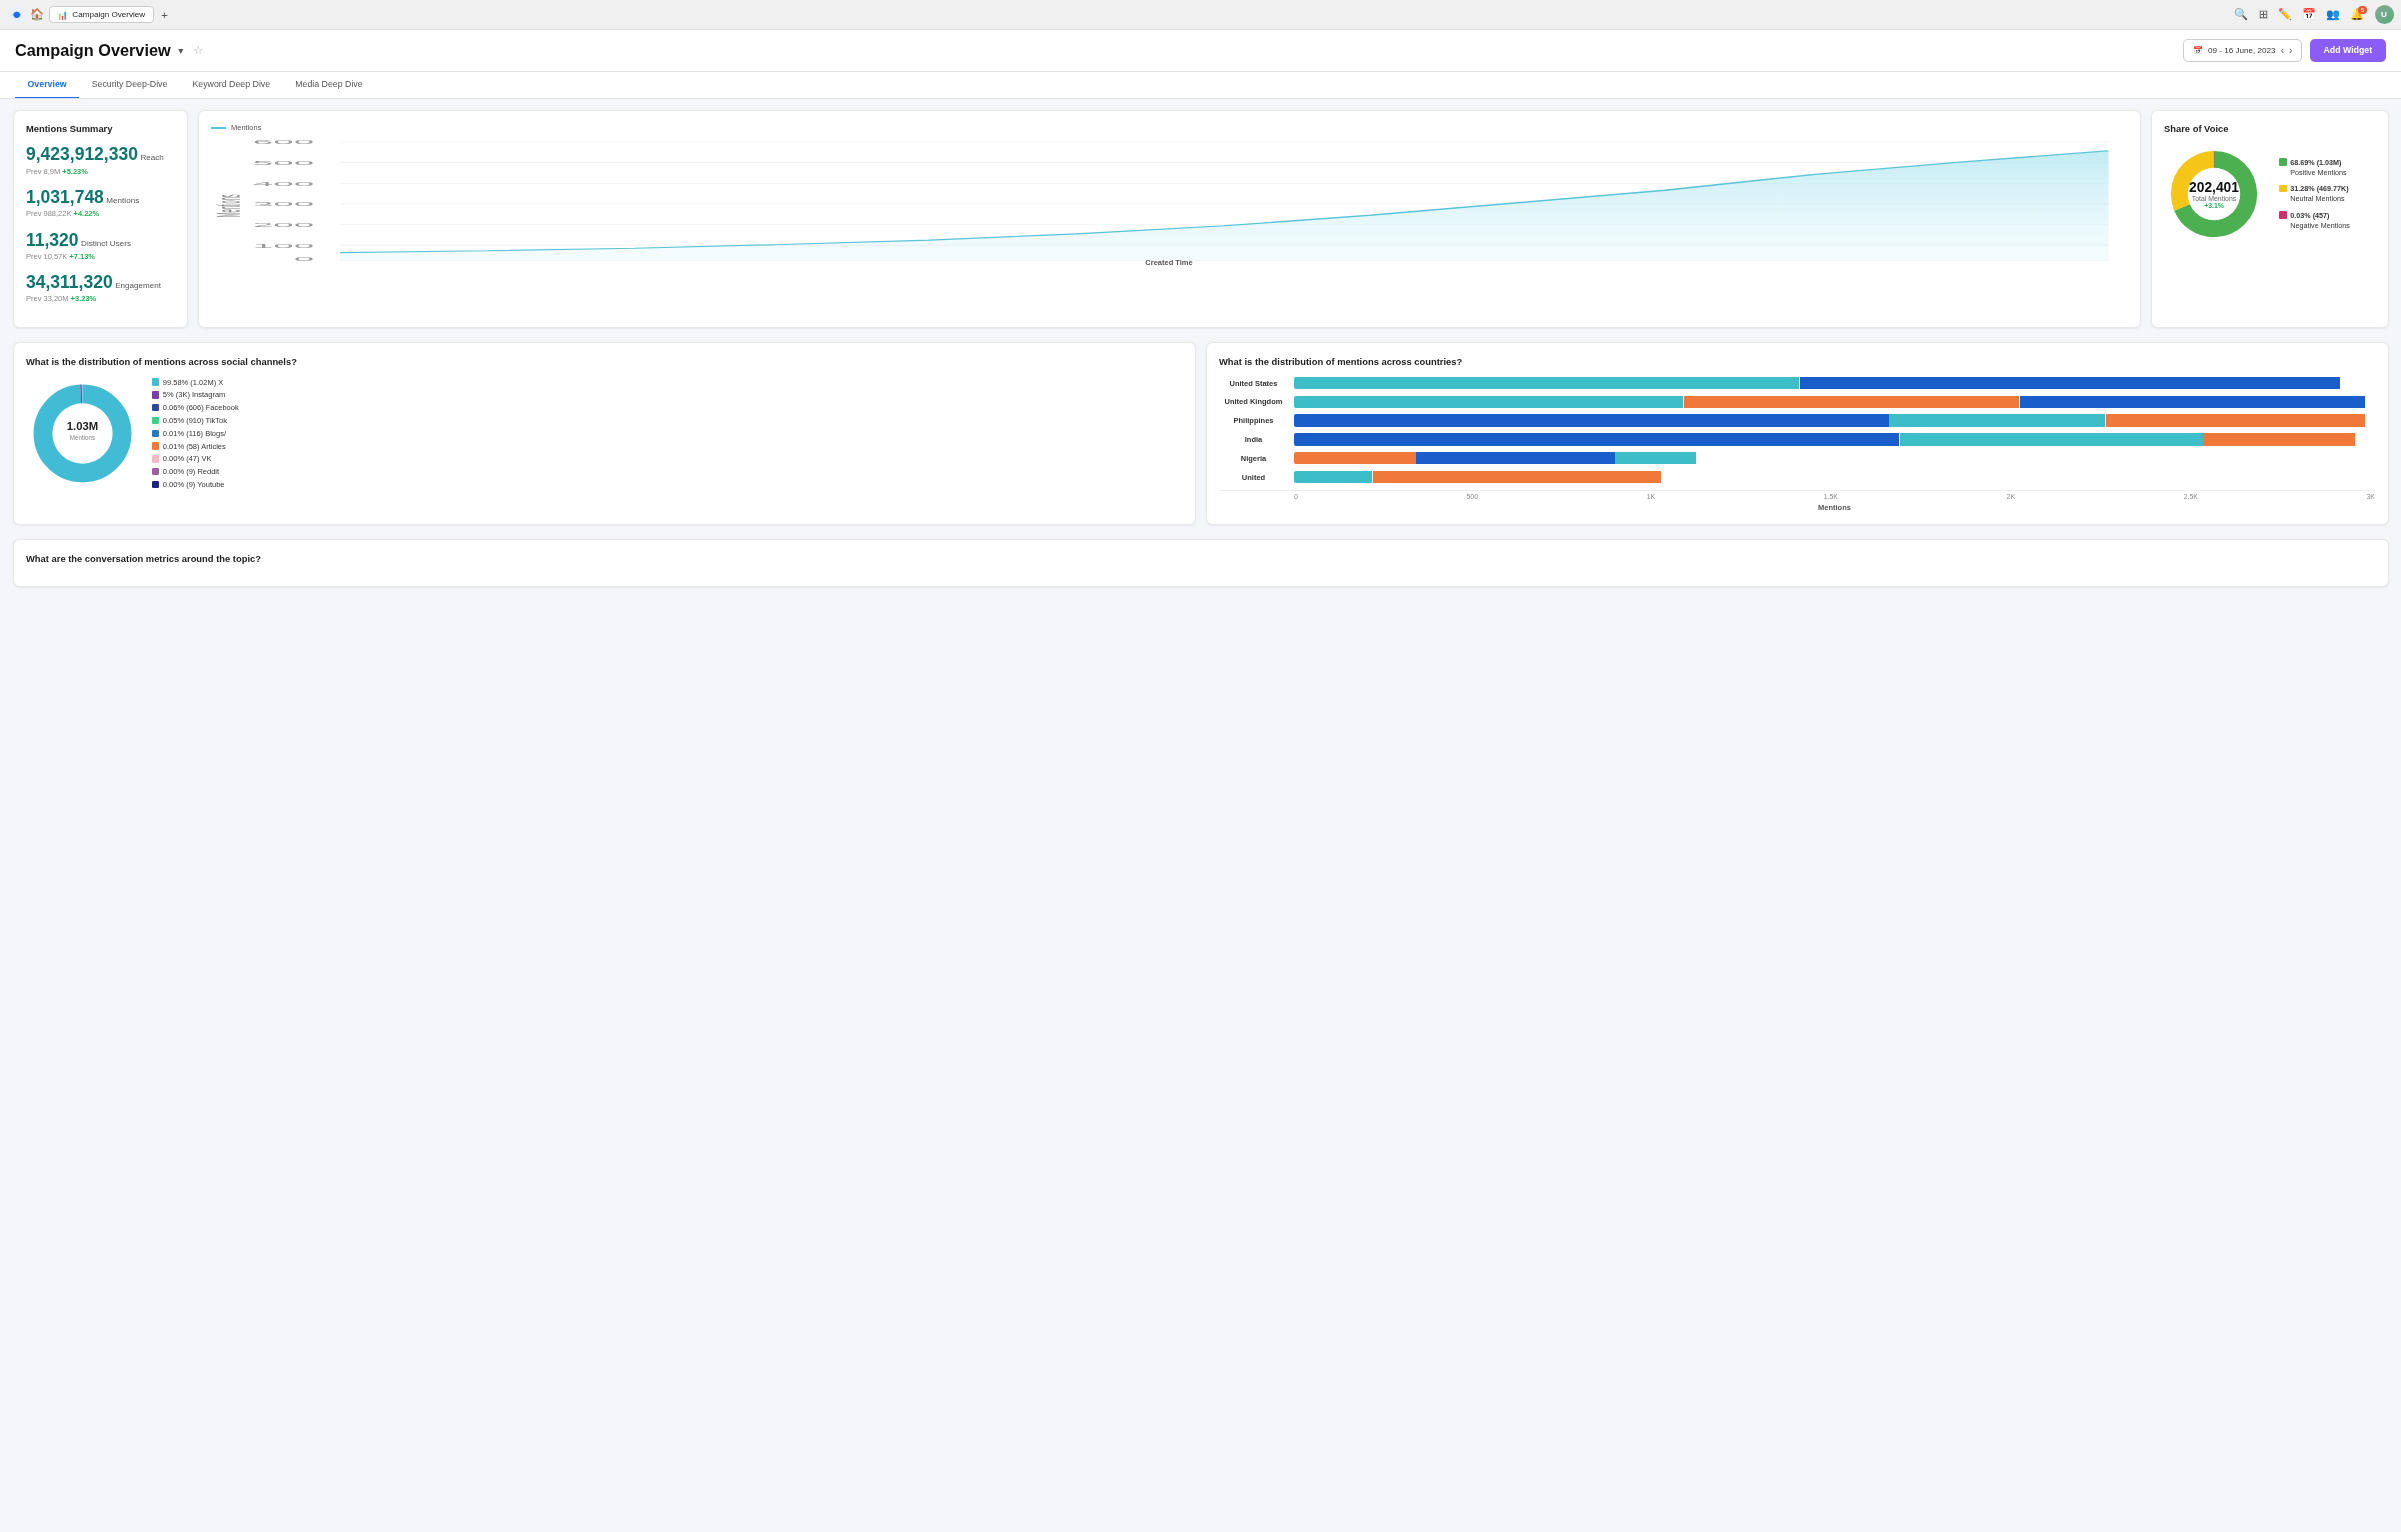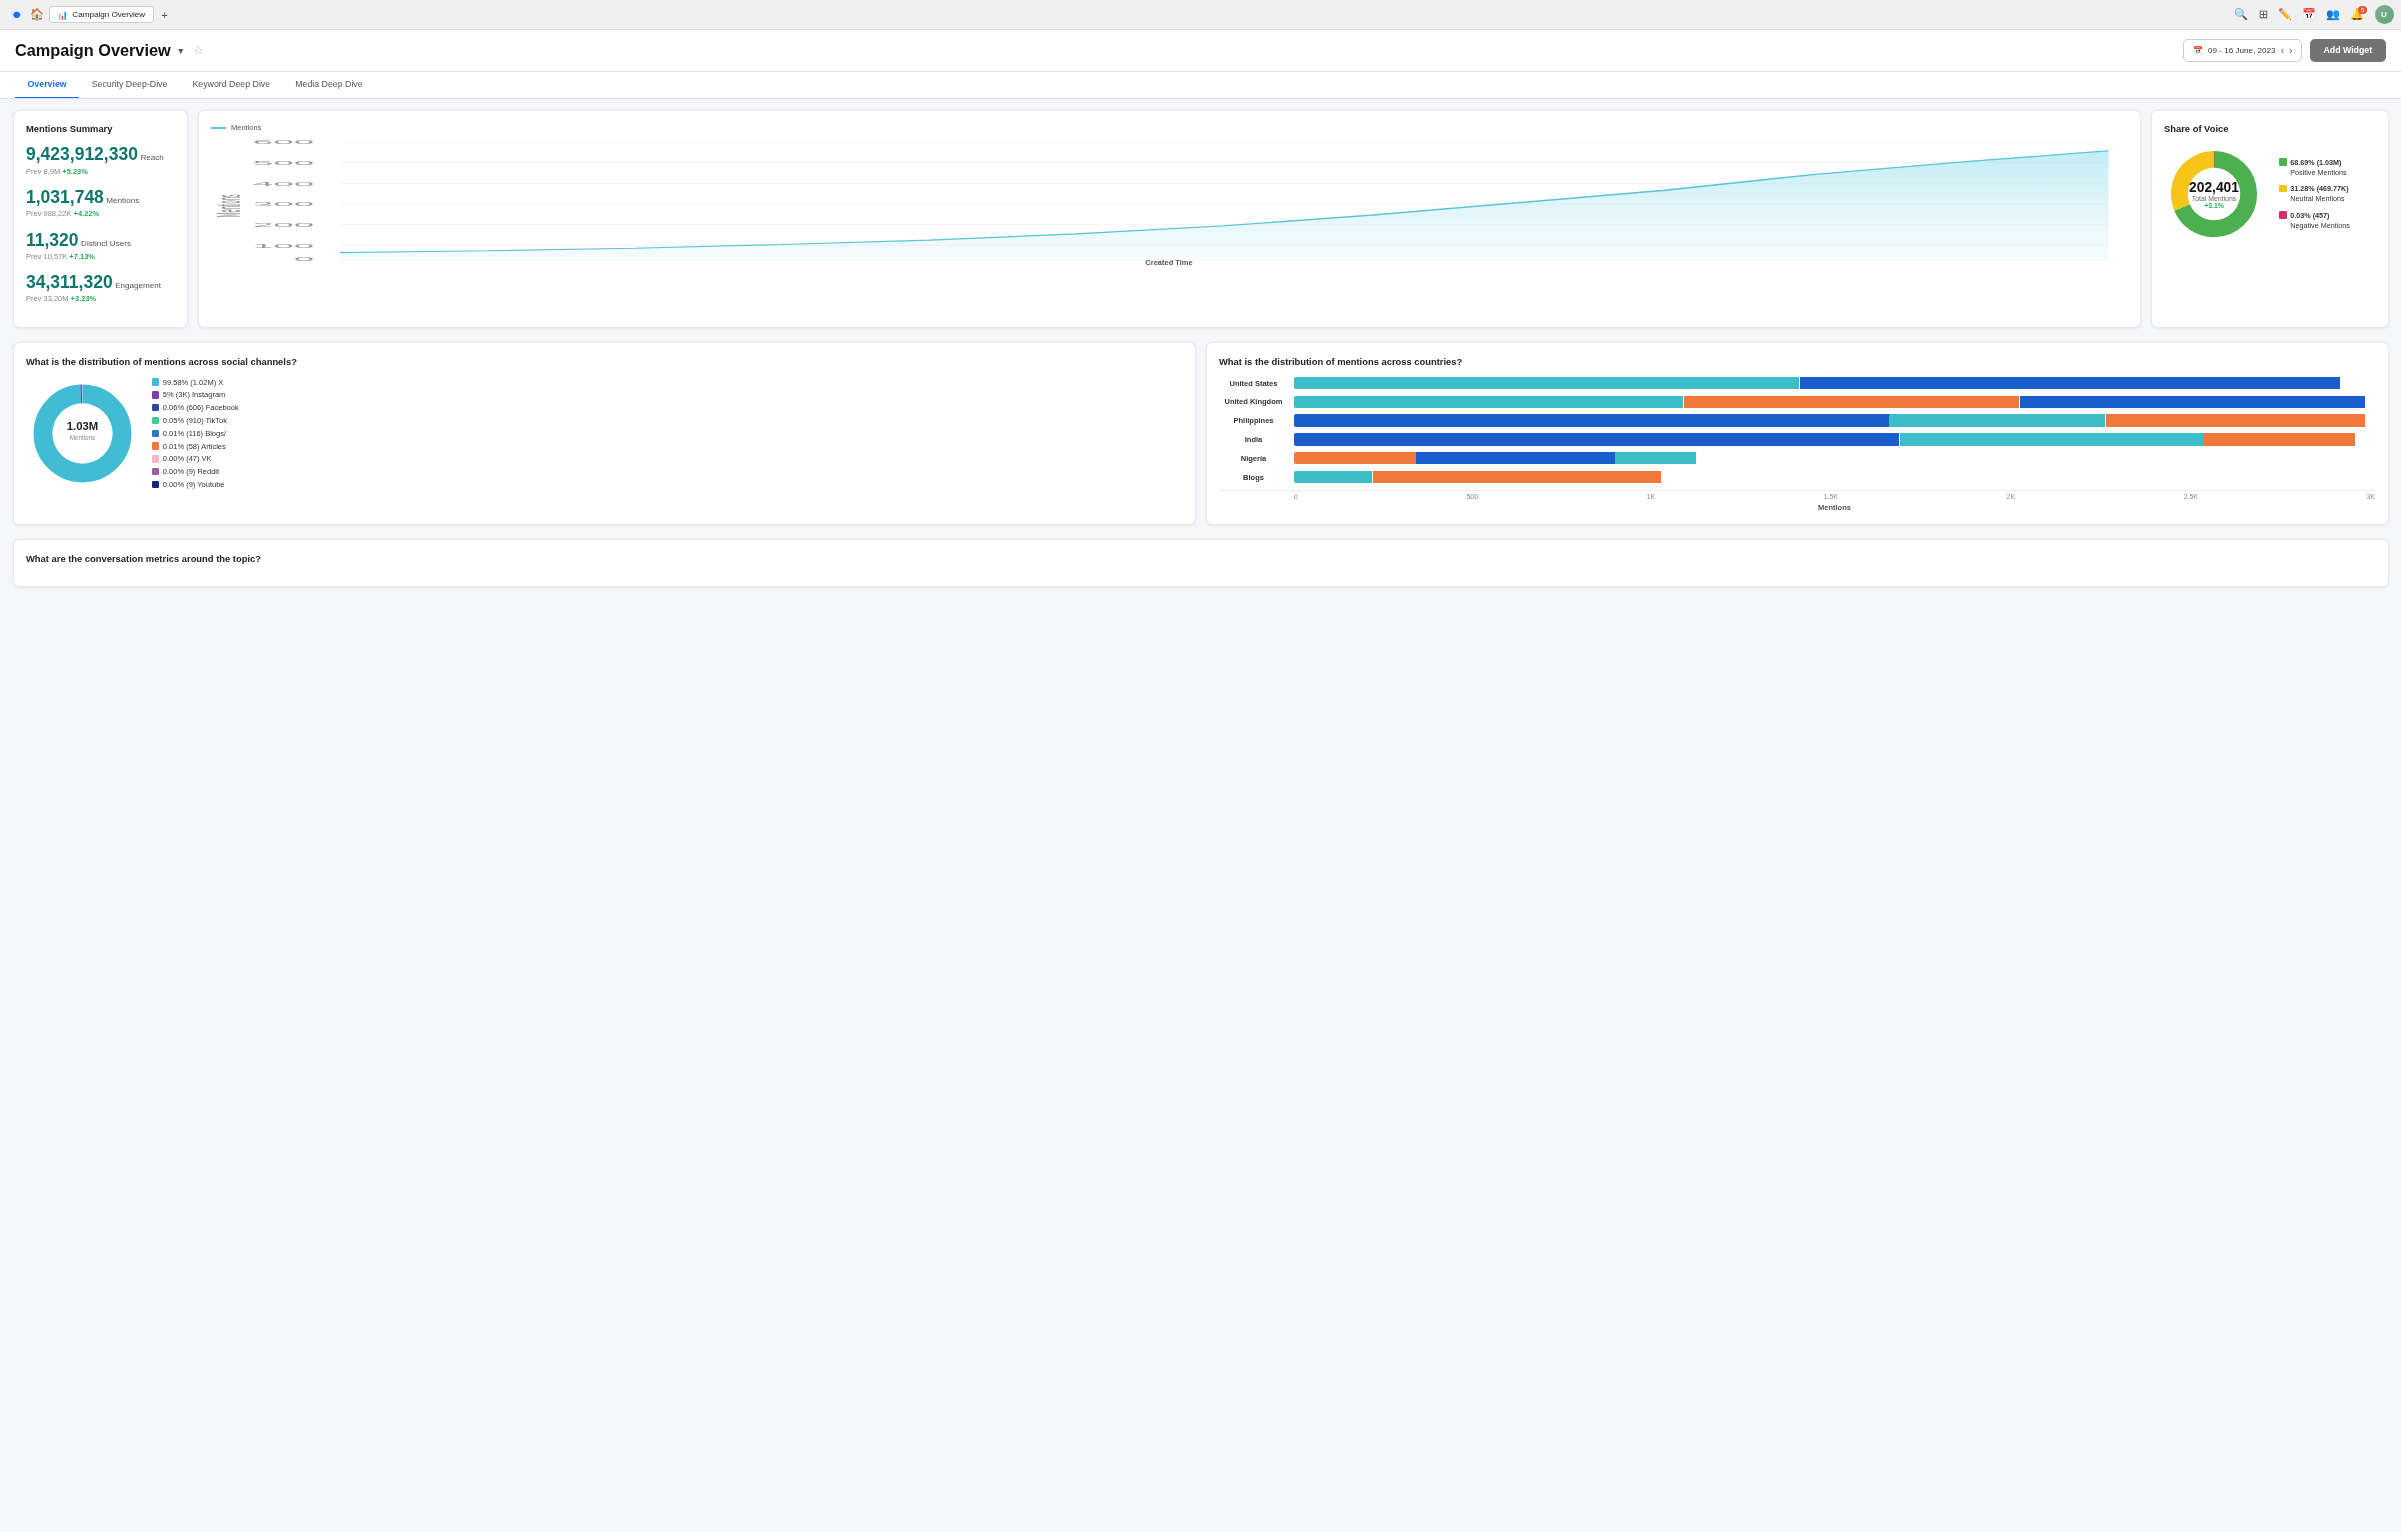--- a/index.html
+++ b/index.html
@@ -32,21 +32,21 @@
     .page-title { font-size: 16.3px; font-weight: 700; color: #111; }
     .dropdown-arrow { font-size: 10px; color: #555; cursor: pointer; }
     .star-icon { font-size: 11.3px; color: #aaa; cursor: pointer; margin-left: 2.5px; }
     .header-spacer { flex: 1; }
     .date-range-btn {
       display: flex; align-items: center; gap: 5px; border: 0.6px solid #ccc; border-radius: 5px;
       padding: 5px 8.8px; background: white; cursor: pointer; font-size: 8.1px; color: #333;
     }
     .date-nav { background: none; border: none; cursor: pointer; font-size: 10px; color: #555; }
     .add-widget-btn {
-      background: #737373; color: white; border: none; border-radius: 5px;
+      background: #8b5cf6; color: white; border: none; border-radius: 5px;
       padding: 6.3px 13.8px; font-size: 8.8px; font-weight: 600; cursor: pointer;
     }
 
     
     .tabs-bar {
       display: flex; background: white; border-bottom: 0.6px solid #e0e0e0;
       padding: 0 15px; gap: 0;
     }
     .tab {
       padding: 7.5px 12.5px; font-size: 8.8px; cursor: pointer; color: #555;
@@ -391,21 +391,21 @@
         </div>
         <div class="bar-row">
           <div class="bar-label">Nigeria</div>
           <div class="bar-container" style="max-width:35%;">
             <div class="bar-segment" style="width:30%;background:#f0783a;"></div>
             <div class="bar-segment" style="width:49%;background:#1a5ecc;"></div>
             <div class="bar-segment" style="width:20%;background:#3dbdc8;"></div>
           </div>
         </div>
         <div class="bar-row">
-          <div class="bar-label">Blogs</div>
+          <div class="bar-label">United</div>
           <div class="bar-container" style="max-width:32%;">
             <div class="bar-segment" style="width:21%;background:#3dbdc8;"></div>
             <div class="bar-segment" style="width:78%;background:#f0783a;"></div>
           </div>
         </div>
 
         <div style="display:flex;padding-left:75px;margin-top:3.8px;border-top:0.6px solid #eee;padding-top:2.5px;">
           <div style="flex:1;display:flex;justify-content:space-between;font-size:6.9px;color:#888;">
             <span>0</span>
             <span>500</span>

